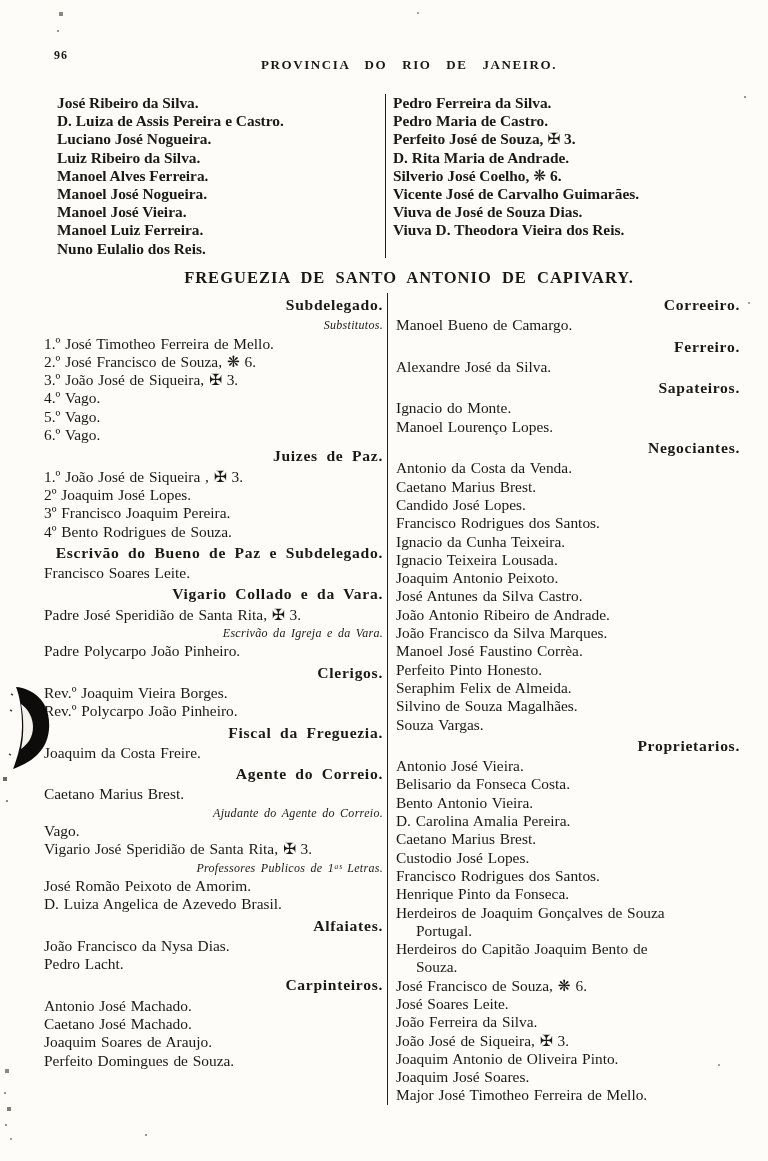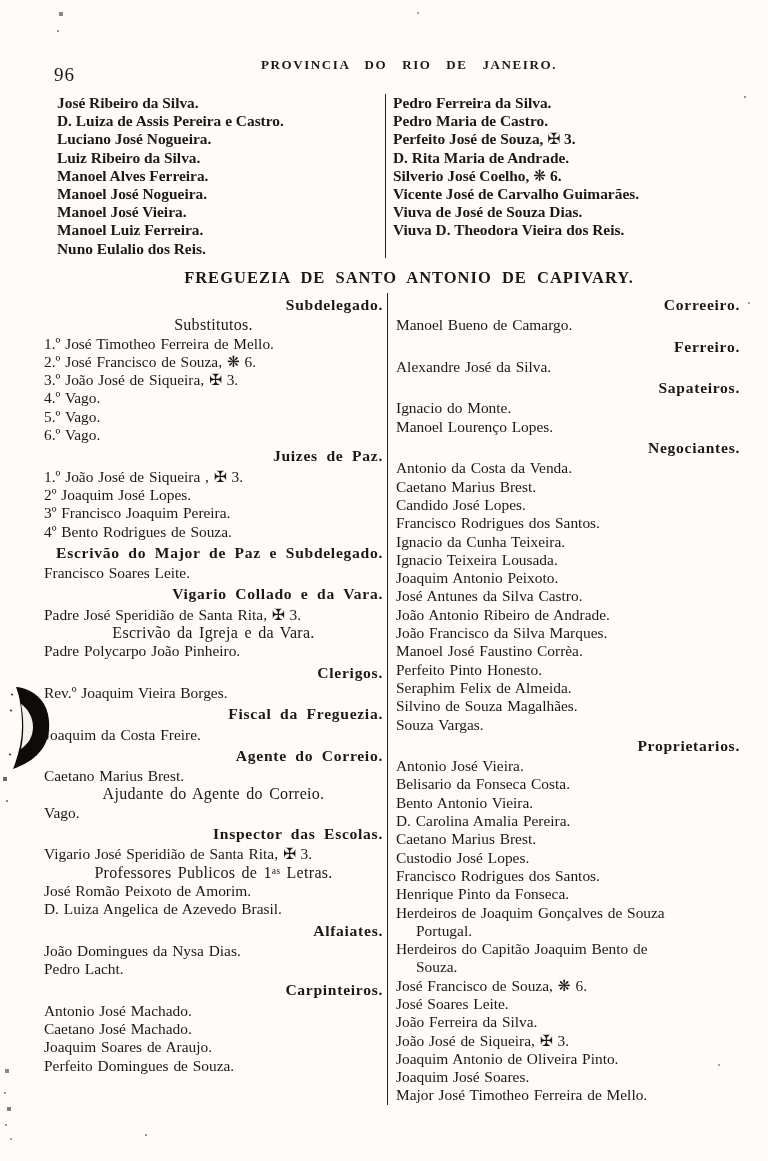--- a/index.html
+++ b/index.html
@@ -3,22 +3,22 @@
 <meta charset="utf-8">
 <title>Almanak page scan</title>
 <style>
   html,body{margin:0;padding:0;}
   body{
     width:768px;height:1161px;position:relative;overflow:hidden;
     background:#fdfcf8;color:#1c1813;
     font-family:"Liberation Serif","DejaVu Serif","DejaVu Sans",serif;
   }
   .page-number{
-    position:absolute;left:54px;top:64px;
-    font-size:19px;font-weight:normal;letter-spacing:1px;
+    position:absolute;left:54px;top:48px;
+    font-size:12px;font-weight:bold;letter-spacing:1px;
   }
   .header-title{
     position:absolute;left:110px;right:60px;top:57px;text-align:center;
     font-size:13px;font-weight:bold;letter-spacing:1.6px;word-spacing:10px;
   }
   .top-lists{
     position:absolute;top:94px;left:57px;right:16px;display:flex;align-items:stretch;
   }
   .top-left{width:328px;flex:none;}
   .top-right{flex:1;border-left:1.6px solid #25201a;padding-left:7px;}
@@ -30,21 +30,21 @@
   .main-lists{
     position:absolute;top:293px;left:44px;right:14px;display:flex;align-items:stretch;
   }
   .main-left{width:343px;flex:none;padding-right:4px;box-sizing:border-box;}
   .main-right{flex:1;border-left:1.6px solid #25201a;padding-left:8px;padding-right:14px;}
   .h{
     font-weight:bold;text-align:right;font-size:15.6px;line-height:18.3px;
     margin:3px 0 2px;letter-spacing:.7px;word-spacing:4px;
   }
   .ih{
-    text-align:center;font-size:16px;line-height:18.3px;
+    font-style:italic;text-align:right;font-size:12px;line-height:18.3px;
     letter-spacing:.3px;word-spacing:2px;
   }
   .nm{
     font-size:15.4px;line-height:18.3px;white-space:pre-line;
     padding-left:20px;text-indent:-20px;word-spacing:1px;
   }
   .ink-blot{position:absolute;left:7px;top:684px;}
   .specks{position:absolute;left:0;top:0;width:2px;height:2px;background:transparent;
     box-shadow:
       6px 1070px 0 1px #8d887e, 4px 1092px 0 0 #9a958a, 8px 1108px 0 1px #837e74,
@@ -94,41 +94,41 @@
       <div class="nm">2.º José Francisco de Souza, ❋ 6.</div>
       <div class="nm">3.º João José de Siqueira, ✠ 3.</div>
       <div class="nm">4.º Vago.</div>
       <div class="nm">5.º Vago.</div>
       <div class="nm">6.º Vago.</div>
       <div class="h">Juizes de Paz.</div>
       <div class="nm">1.º João José de Siqueira , ✠ 3.</div>
       <div class="nm">2º Joaquim José Lopes.</div>
       <div class="nm">3º Francisco Joaquim Pereira.</div>
       <div class="nm">4º Bento Rodrigues de Souza.</div>
-      <div class="h">Escrivão do Major de Paz e Subdelegado.</div>
+      <div class="h">Escrivão do Bueno de Paz e Subdelegado.</div>
       <div class="nm">Francisco Soares Leite.</div>
       <div class="h">Vigario Collado e da Vara.</div>
       <div class="nm">Padre José Speridião de Santa Rita, ✠ 3.</div>
       <div class="ih">Escrivão da Igreja e da Vara.</div>
       <div class="nm">Padre Polycarpo João Pinheiro.</div>
       <div class="h">Clerigos.</div>
       <div class="nm">Rev.º Joaquim Vieira Borges.</div>
+      <div class="nm">Rev.º Polycarpo João Pinheiro.</div>
       <div class="h">Fiscal da Freguezia.</div>
       <div class="nm">Joaquim da Costa Freire.</div>
       <div class="h">Agente do Correio.</div>
       <div class="nm">Caetano Marius Brest.</div>
       <div class="ih">Ajudante do Agente do Correio.</div>
       <div class="nm">Vago.</div>
-      <div class="h">Inspector das Escolas.</div>
       <div class="nm">Vigario José Speridião de Santa Rita, ✠ 3.</div>
       <div class="ih">Professores Publicos de 1ᵃˢ Letras.</div>
       <div class="nm">José Romão Peixoto de Amorim.</div>
       <div class="nm">D. Luiza Angelica de Azevedo Brasil.</div>
       <div class="h">Alfaiates.</div>
-      <div class="nm">João Domingues da Nysa Dias.</div>
+      <div class="nm">João Francisco da Nysa Dias.</div>
       <div class="nm">Pedro Lacht.</div>
       <div class="h">Carpinteiros.</div>
       <div class="nm">Antonio José Machado.</div>
       <div class="nm">Caetano José Machado.</div>
       <div class="nm">Joaquim Soares de Araujo.</div>
       <div class="nm">Perfeito Domingues de Souza.</div>
     </div>
   <div class="main-right" id="main-right">
       <div class="h">Correeiro.</div>
       <div class="nm">Manoel Bueno de Camargo.</div>

